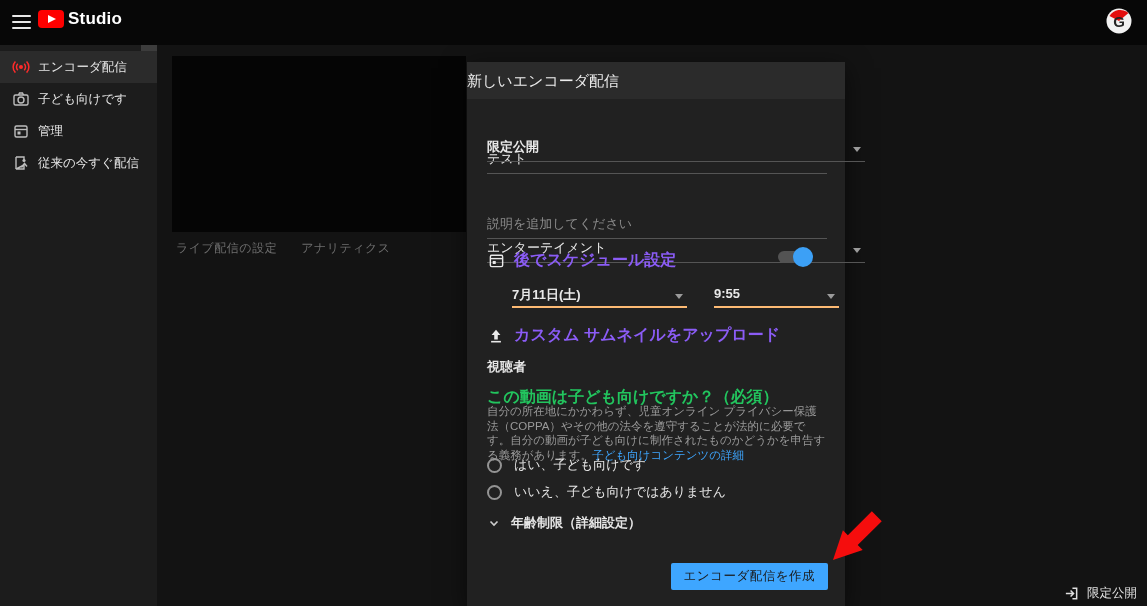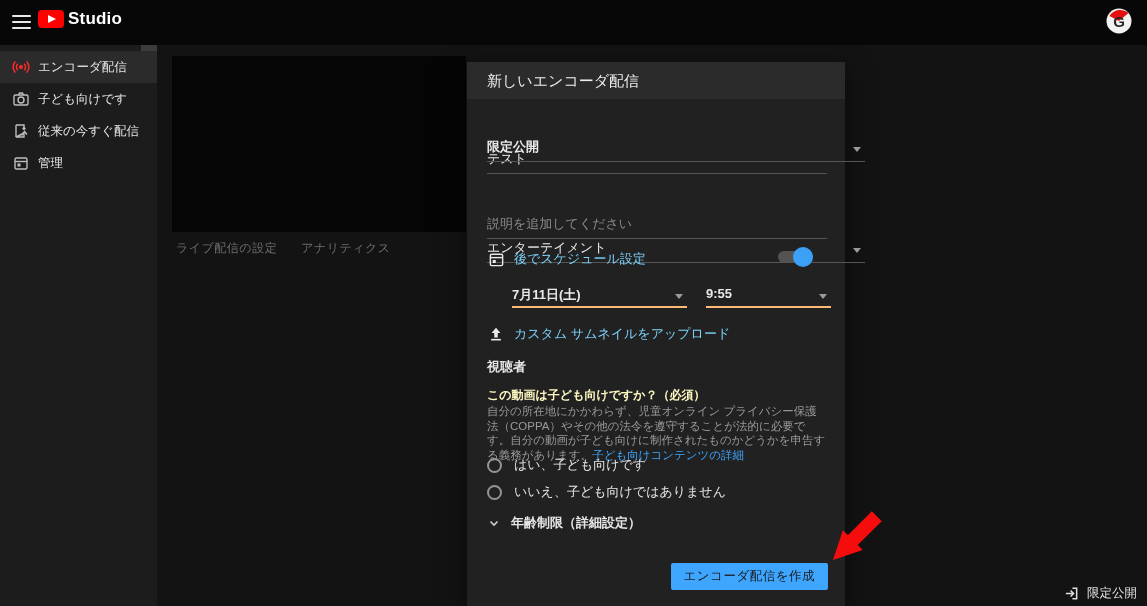--- a/index.html
+++ b/index.html
@@ -27,39 +27,39 @@
   .nav-list { padding-top:6px; }
   .feedback { position:absolute; left:0; top:547px; width:157px; height:70px; display:flex; align-items:flex-start; padding-top:46px; color:#9a9a9a; font-size:12px; }
 
   
   .preview-box { position:absolute; left:172px; top:56px; width:294px; height:176px; background:#050505; }
   .bg-tabs { position:absolute; left:176px; top:240px; display:flex; gap:24px;justify-content:space-between; }
   .bg-tab { color:#6e6e6e; font-size:12px; letter-spacing:.5px; cursor:pointer; white-space:nowrap; }
 
   
   .dialog { position:absolute; left:467px; top:62px; width:378px; height:544px; background:#212121; box-shadow:0 6px 24px rgba(0,0,0,.55); z-index:25; }
-  .dlg-header { position:absolute; left:0; top:0; width:100%; height:37px; background:#2b2b2b; color:#ececec; font-size:15px; line-height:37px; padding-left:20px; }
+  .dlg-header { position:absolute; left:0; top:0; width:100%; height:37px; background:#2b2b2b; color:#ececec; font-size:15px; line-height:37px; }
   .row { position:absolute; left:20px; right:18px; }
   .u-field { border-bottom:1px solid #555; height:24px; color:#e3e3e3; font-size:13px; padding-bottom:14px; cursor:text;margin-top:32px; }
   .select-field { border-bottom:1px solid #555; height:24px; color:#e9e9e9; font-size:13px; font-weight:bold; cursor:pointer; position:relative; }
   .select-field.normal { font-weight:normal; }
   .caret { position:absolute; right:4px; top:9px; width:0; height:0; border-left:4.5px solid transparent; border-right:4.5px solid transparent; border-top:5px solid #9b9b9b; }
   .placeholder { color:#8b8b8b; }
-  .icon-line { display:flex; align-items:center; color:#7dd3fc; font-size:13px; font-weight:normal; }
+  .icon-line { display:flex; align-items:center; color:#8b5cf6; font-size:16px; font-weight:bold; }
   .icon-line .li-icon { width:18px; height:18px; margin-right:9px; flex:0 0 auto; display:flex; align-items:center; justify-content:center; }
   .icon-line .li-label { white-space:nowrap; }
 
   .toggle { position:absolute; right:14px; top:-3px; width:37px; height:20px; cursor:pointer; }
   .toggle .track { position:absolute; left:2px; top:4px; width:32px; height:12px; border-radius:7px; background:#535353; }
   .toggle .thumb { position:absolute; right:0; top:0; width:20px; height:20px; border-radius:50%; background:#3ca0f6; }
 
   .dt-field { position:absolute; border-bottom:2px solid #fdba74; height:22px; color:#e9e9e9; font-size:13px; font-weight:bold; cursor:pointer; }
 
   .section-label { color:#e6e6e6; font-size:13px; font-weight:bold; }
-  .question { color:#fef9c3; font-size:12px; font-weight:bold; }
+  .question { color:#22c55e; font-size:16px; font-weight:bold; }
   .notice { color:#9a9a9a; font-size:11.5px; line-height:14.5px; width:341px; }
   .notice a { color:#3ea6ff; text-decoration:none; cursor:pointer; }
 
   .radio-row { display:flex; align-items:center; cursor:pointer; }
   .radio-circle { width:15px; height:15px; border:2px solid #949494; border-radius:50%; margin-right:12px; flex:0 0 auto; }
   .radio-label { color:#e6e6e6; font-size:13px; }
 
   .age-row { display:flex; align-items:center; cursor:pointer; color:#e6e6e6; font-size:13px; font-weight:bold; }
   .age-row .chev { margin-right:10px; width:14px; height:14px; }
 
@@ -113,37 +113,37 @@
             <rect x="2" y="5" width="14" height="10" rx="1.5"></rect>
             <circle cx="9" cy="10" r="3"></circle>
             <path d="M6.5 5 L7.5 3 h3 L11.5 5"></path>
           </svg>
         </span>
         <span class="nlabel">子ども向けです</span>
       </div>
       <div class="nav-item">
         <span class="nicon">
           <svg width="18" height="18" viewBox="0 0 18 18" fill="none" stroke="#bdbdbd" stroke-width="1.4">
+            <rect x="3" y="4" width="12" height="11" rx="1.5"></rect>
+            <path d="M3 7.5 h12"></path>
+            <rect x="5.5" y="9.5" width="3" height="3" fill="#bdbdbd" stroke="none"></rect>
+          </svg>
+        </span>
+        <span class="nlabel">管理</span>
+      </div>
+      <div class="nav-item">
+        <span class="nicon">
+          <svg width="18" height="18" viewBox="0 0 18 18" fill="none" stroke="#bdbdbd" stroke-width="1.4">
             <path d="M4 3 h8 v4 M12 11 v4 h-8 z"></path>
             <path d="M4 3 v12"></path>
             <circle cx="12" cy="6.5" r="1.6" fill="#bdbdbd" stroke="none"></circle>
             <path d="M9.5 13.5 L12.5 9.5 L15 12.5"></path>
           </svg>
         </span>
         <span class="nlabel">従来の今すぐ配信</span>
-      </div>
-      <div class="nav-item">
-        <span class="nicon">
-          <svg width="18" height="18" viewBox="0 0 18 18" fill="none" stroke="#bdbdbd" stroke-width="1.4">
-            <rect x="3" y="4" width="12" height="11" rx="1.5"></rect>
-            <path d="M3 7.5 h12"></path>
-            <rect x="5.5" y="9.5" width="3" height="3" fill="#bdbdbd" stroke="none"></rect>
-          </svg>
-        </span>
-        <span class="nlabel">管理</span>
       </div>
     </div>
     <div class="feedback">
       
       
     </div>
   </div>
 
   <div class="preview-box"></div>
   <div class="bg-tabs">
@@ -182,21 +182,21 @@
       <div class="toggle">
         <div class="track"></div>
         <div class="thumb"></div>
       </div>
     </div>
 
     <div class="dt-field" style="left:45px; top:224px; width:175px;">
       <span>7月11日(土)</span>
       <span class="caret" style="top:8px;"></span>
     </div>
-    <div class="dt-field" style="left:239px; top:224px; width:125px;">
+    <div class="dt-field" style="left:247px; top:224px; width:125px;">
       <span>9:55</span>
       <span class="caret" style="top:8px;"></span>
     </div>
 
     <div class="row icon-line" style="top:263px; cursor:pointer;">
       <span class="li-icon">
         <svg width="16" height="16" viewBox="0 0 18 18" fill="#e9e9e9">
           <path d="M9 2 L14 8 H11 V13 H7 V8 H4 Z"></path>
           <rect x="3.5" y="14.5" width="11" height="1.8"></rect>
         </svg>

